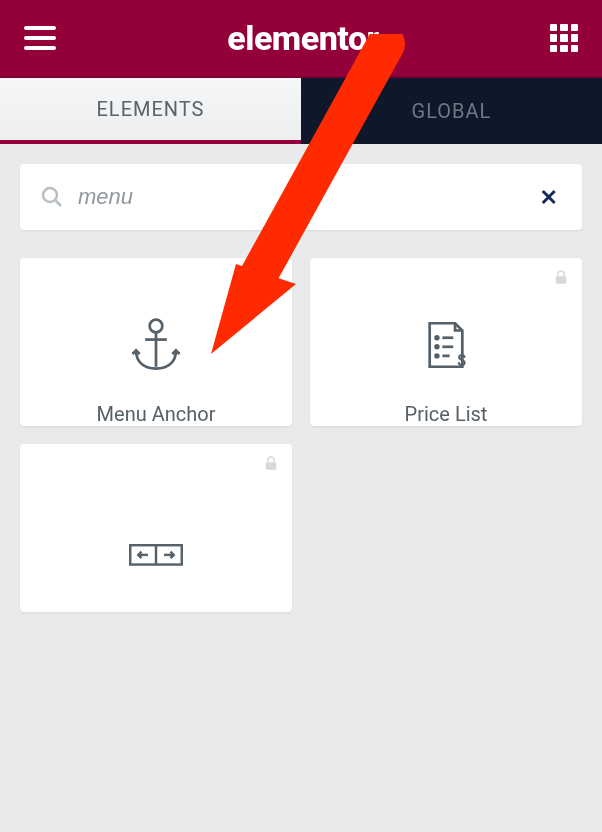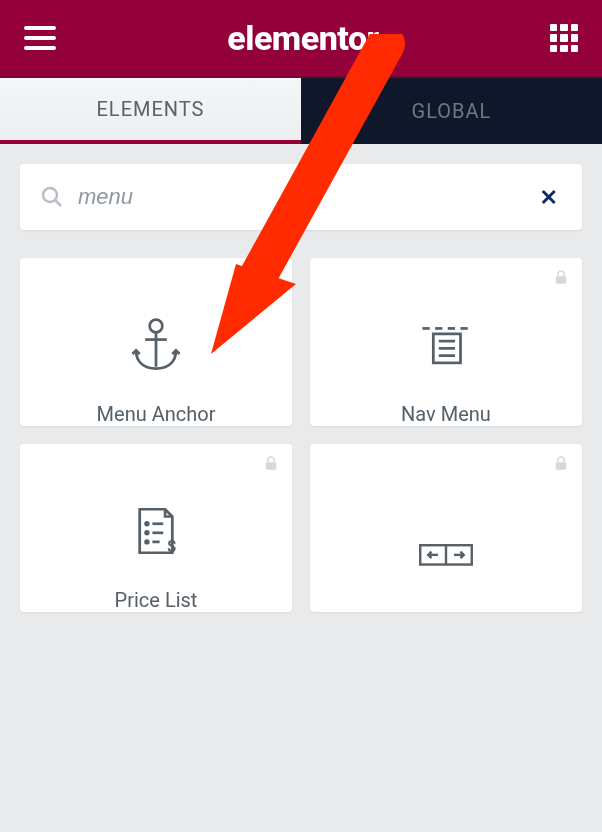--- a/index.html
+++ b/index.html
@@ -206,39 +206,20 @@
           <line x1="32" y1="18" x2="32" y2="56"></line>
           <line x1="20" y1="26" x2="44" y2="26"></line>
           <path d="M10 38 C10 52 20 58 32 58 C44 58 54 52 54 38"></path>
           <polyline points="6,42 10,38 14,42"></polyline>
           <polyline points="50,42 54,38 58,42"></polyline>
         </svg>
       </div>
       <div class="widget-label">Menu Anchor</div>
     </div>
 
-    <div class="widget">
-      <svg class="lock-icon" viewBox="0 0 24 24" fill="currentColor">
-        <rect x="5" y="11" width="14" height="10" rx="2"></rect>
-        <path d="M8 11 V8 a4 4 0 0 1 8 0 V11" fill="none" stroke="currentColor" stroke-width="2"></path>
-      </svg>
-      <div class="widget-icon">
-        <svg viewBox="0 0 64 48" fill="none" stroke="currentColor" stroke-width="3">
-          <line x1="6" y1="6" x2="14" y2="6"></line>
-          <line x1="20" y1="6" x2="28" y2="6"></line>
-          <line x1="34" y1="6" x2="42" y2="6"></line>
-          <line x1="48" y1="6" x2="56" y2="6"></line>
-          <rect x="18" y="12" width="30" height="32"></rect>
-          <line x1="24" y1="20" x2="42" y2="20"></line>
-          <line x1="24" y1="28" x2="42" y2="28"></line>
-          <line x1="24" y1="36" x2="42" y2="36"></line>
-        </svg>
-      </div>
-      <div class="widget-label">Nav Menu</div>
-    </div>
 
     <div class="widget">
       <svg class="lock-icon" viewBox="0 0 24 24" fill="currentColor">
         <rect x="5" y="11" width="14" height="10" rx="2"></rect>
         <path d="M8 11 V8 a4 4 0 0 1 8 0 V11" fill="none" stroke="currentColor" stroke-width="2"></path>
       </svg>
       <div class="widget-icon">
         <svg viewBox="0 0 64 64" fill="none" stroke="currentColor" stroke-width="3">
           <path d="M14 8 L42 8 L50 16 L50 56 L14 56 Z"></path>
           <path d="M42 8 L42 16 L50 16"></path>

